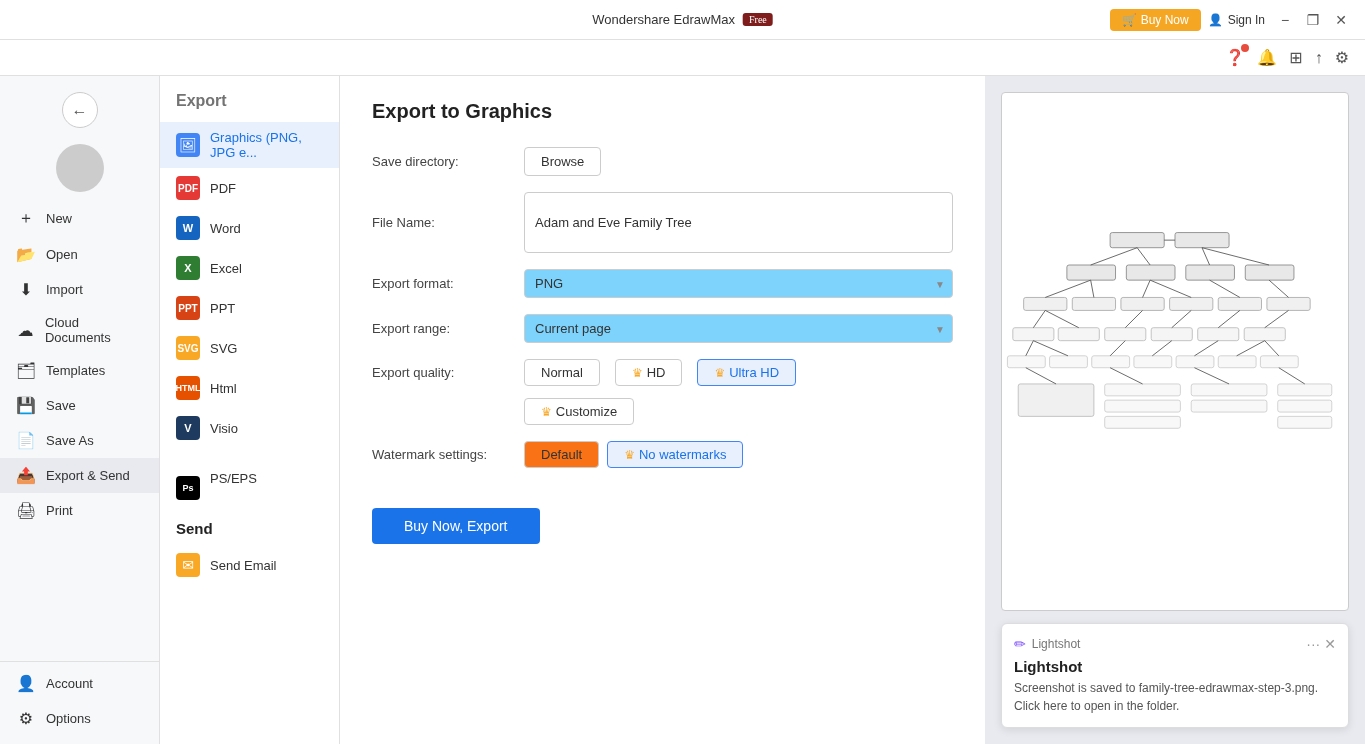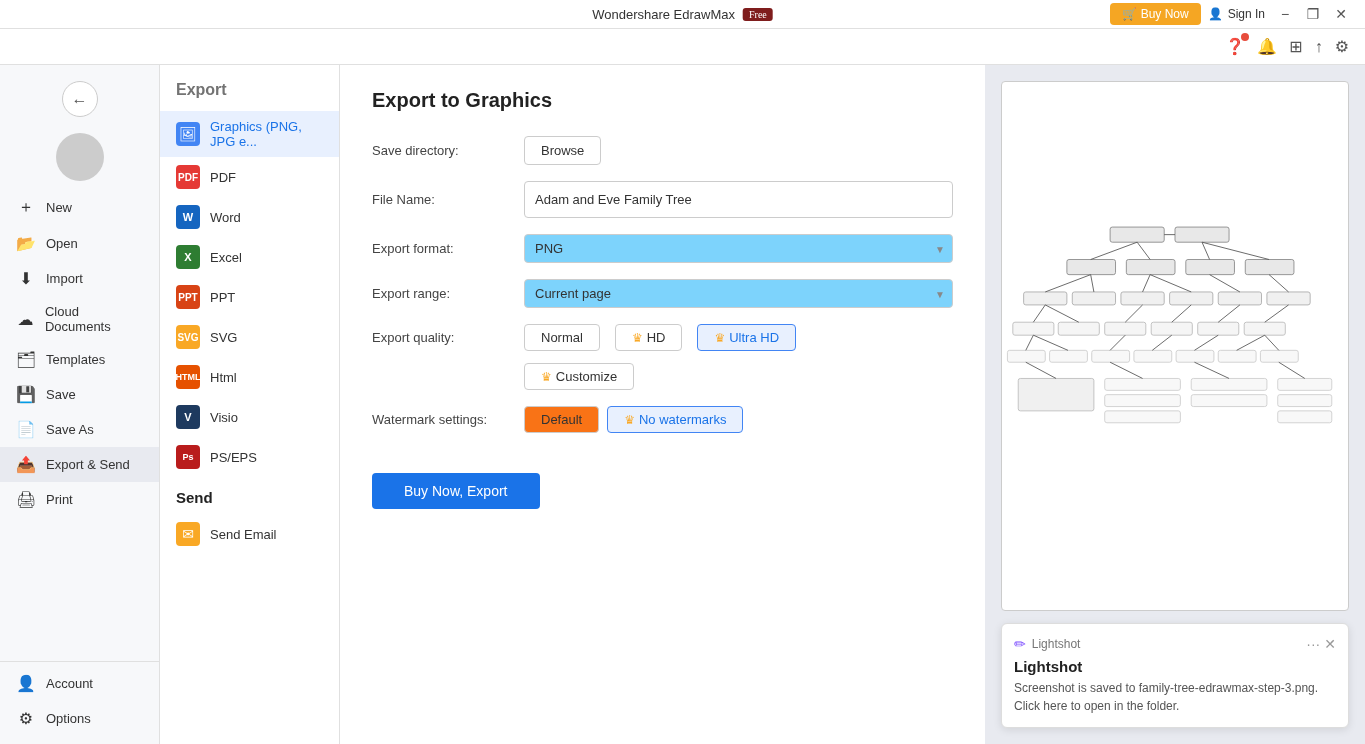--- a/index.html
+++ b/index.html
@@ -1,20 +1,20 @@
 <!DOCTYPE html>
 <html><head>
   <meta charset="utf-8">
   <style>
     * { margin: 0; padding: 0; box-sizing: border-box; }
     body { font-family: 'Segoe UI', Arial, sans-serif; font-size: 13px; background: #f0f2f5; width: 1365px; height: 744px; overflow: hidden; display: flex; flex-direction: column; }
 
     
     .titlebar {
-      height: 29px;
+      height: 40px;
       background: #fff;
       display: flex;
       align-items: center;
       justify-content: center;
       padding: 0 12px;
       border-bottom: 1px solid #e0e0e0;
       flex-shrink: 0;
     }
     .titlebar-center {
       display: flex;
@@ -169,21 +169,21 @@
       flex-shrink: 0;
     }
     .icon-png { background: #4285f4; color: #fff; }
     .icon-pdf { background: #e53935; color: #fff; }
     .icon-word { background: #1565c0; color: #fff; }
     .icon-excel { background: #2e7d32; color: #fff; }
     .icon-ppt { background: #d84315; color: #fff; }
     .icon-svg { background: #f9a825; color: #fff; }
     .icon-html { background: #e65100; color: #fff; }
     .icon-visio { background: #1565c0; color: #fff; }
-    .icon-ps { background: #b91c1c; color: #fff; }
+    .icon-ps { background: #000000; color: #fff; margin-top: 20px; }
     .export-section-title {
       font-size: 15px;
       font-weight: 600;
       color: #222;
       padding: 12px 16px 8px;
     }
     .icon-email { background: #f9a825; color: #fff; }
 
     
     .content-area {
@@ -380,21 +380,21 @@
     .lightshot-controls { display: flex; gap: 4px; }
     .lightshot-ctrl-btn {
       background: none; border: none; color: #999; cursor: pointer; font-size: 14px;
     }
     .lightshot-title { font-size: 15px; font-weight: 600; color: #222; margin-bottom: 4px; }
     .lightshot-desc { font-size: 12px; color: #555; line-height: 1.5; }
 
     
     .filename-input {
       flex: 1;
-      padding: 10px 10px;
+      padding: 22px 10px;
       border: 1px solid #ccc;
       border-radius: 4px;
       font-size: 13px;
       color: #333;
     }
   </style>
 </head>
 <body>
 
 <div class="titlebar">

